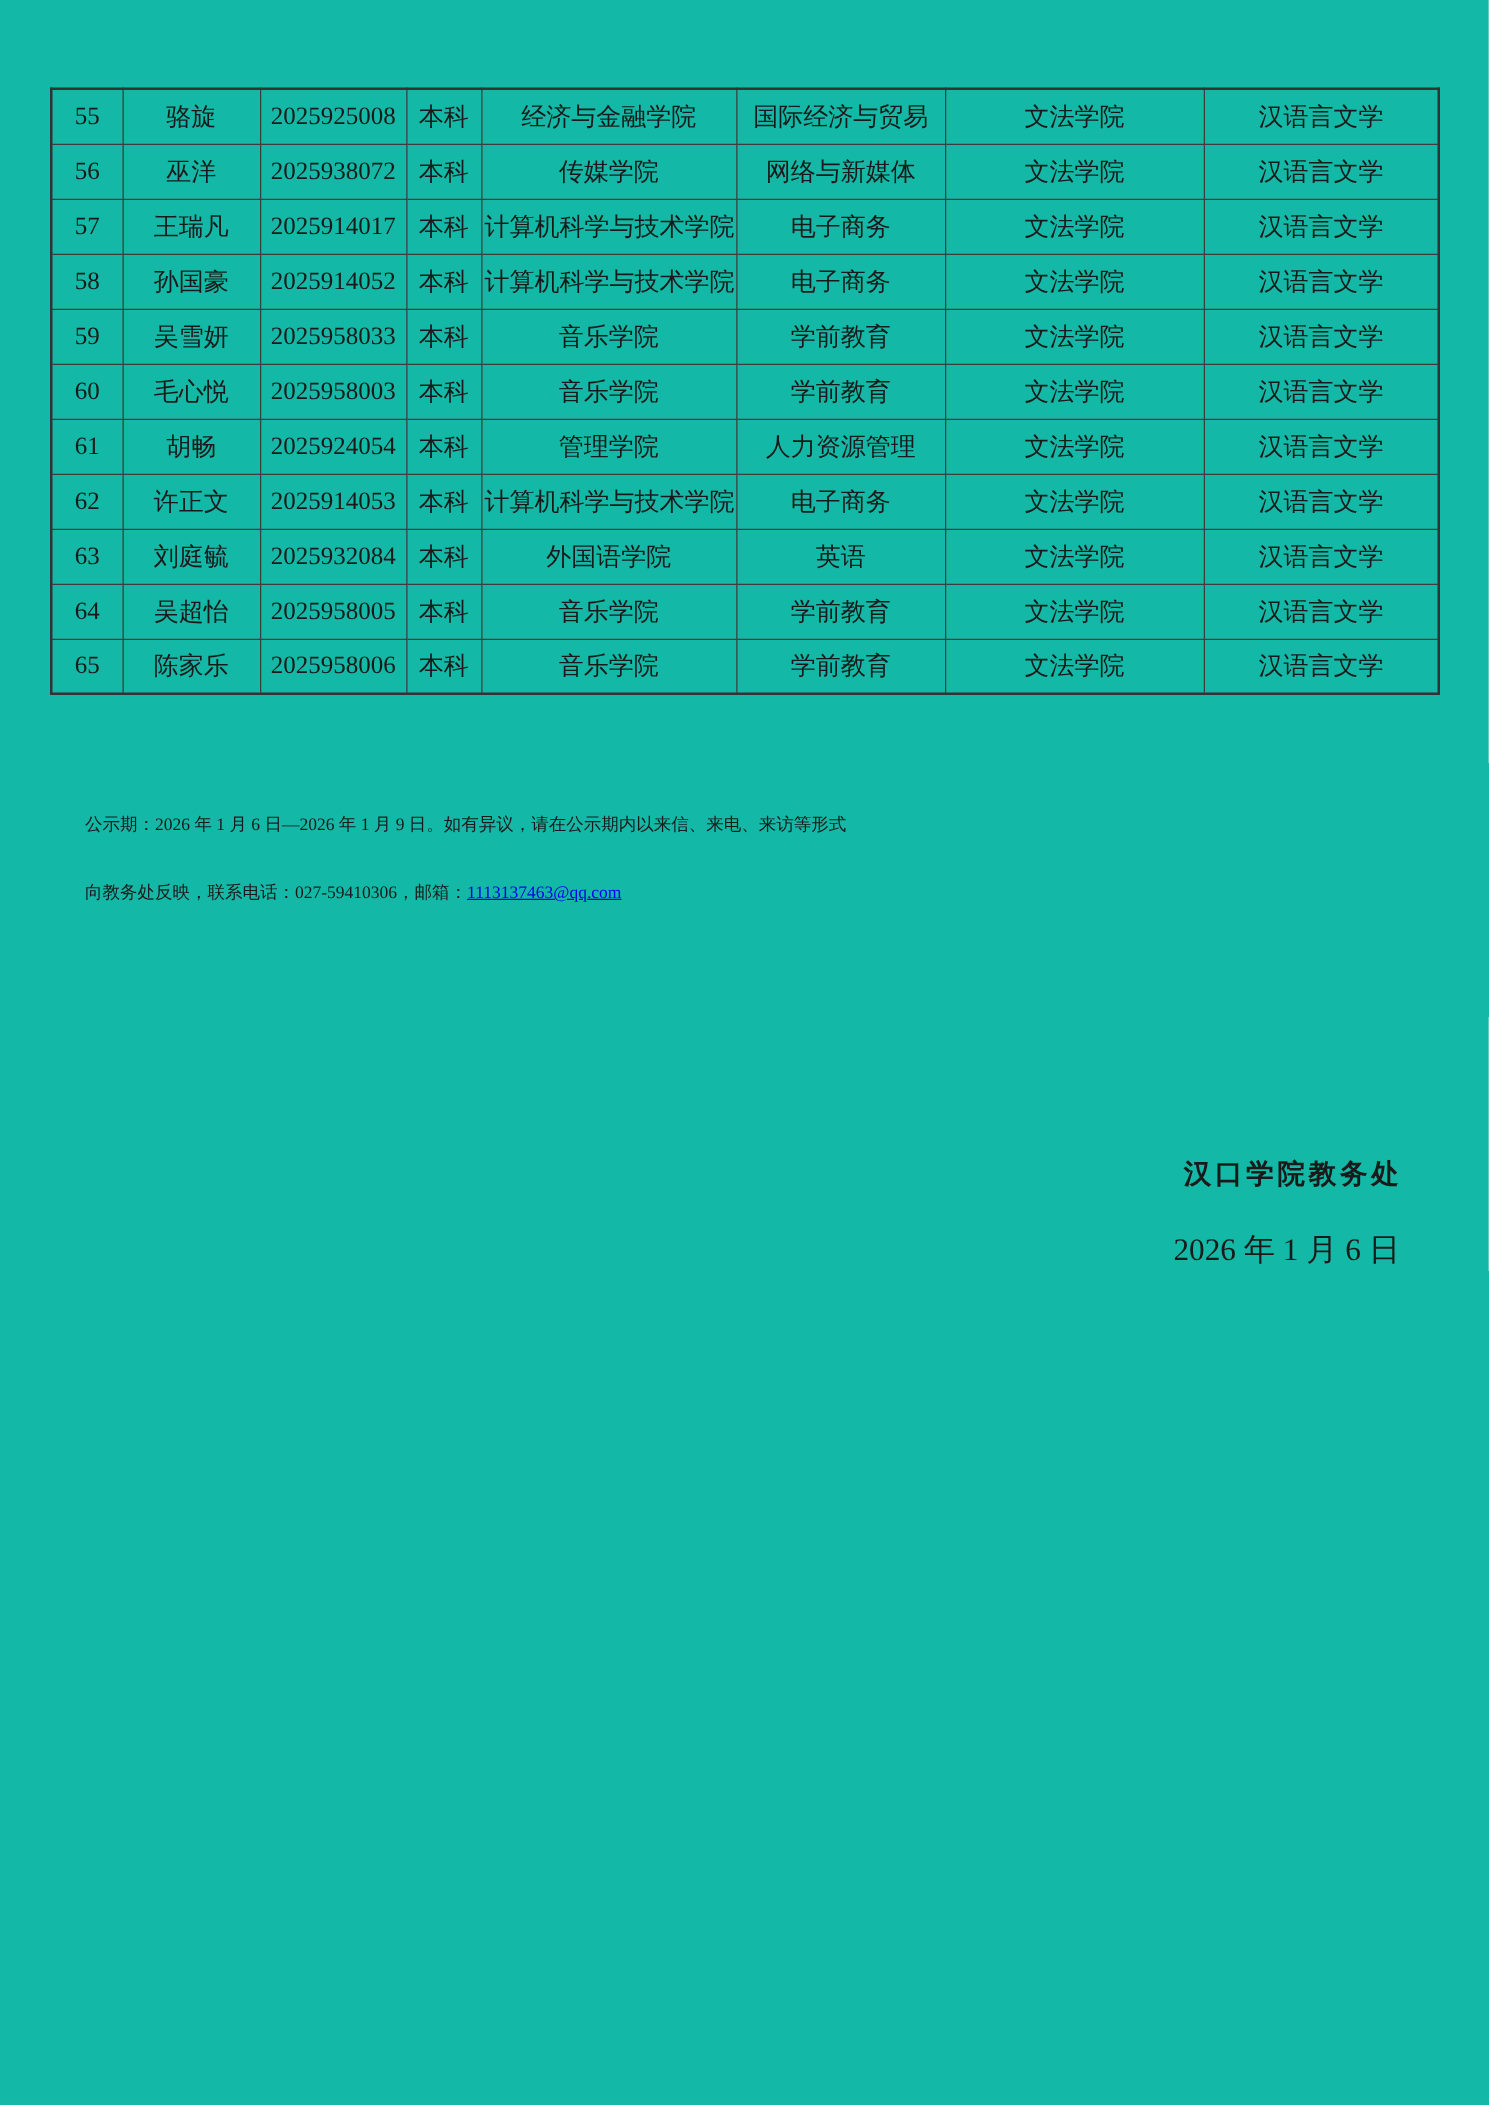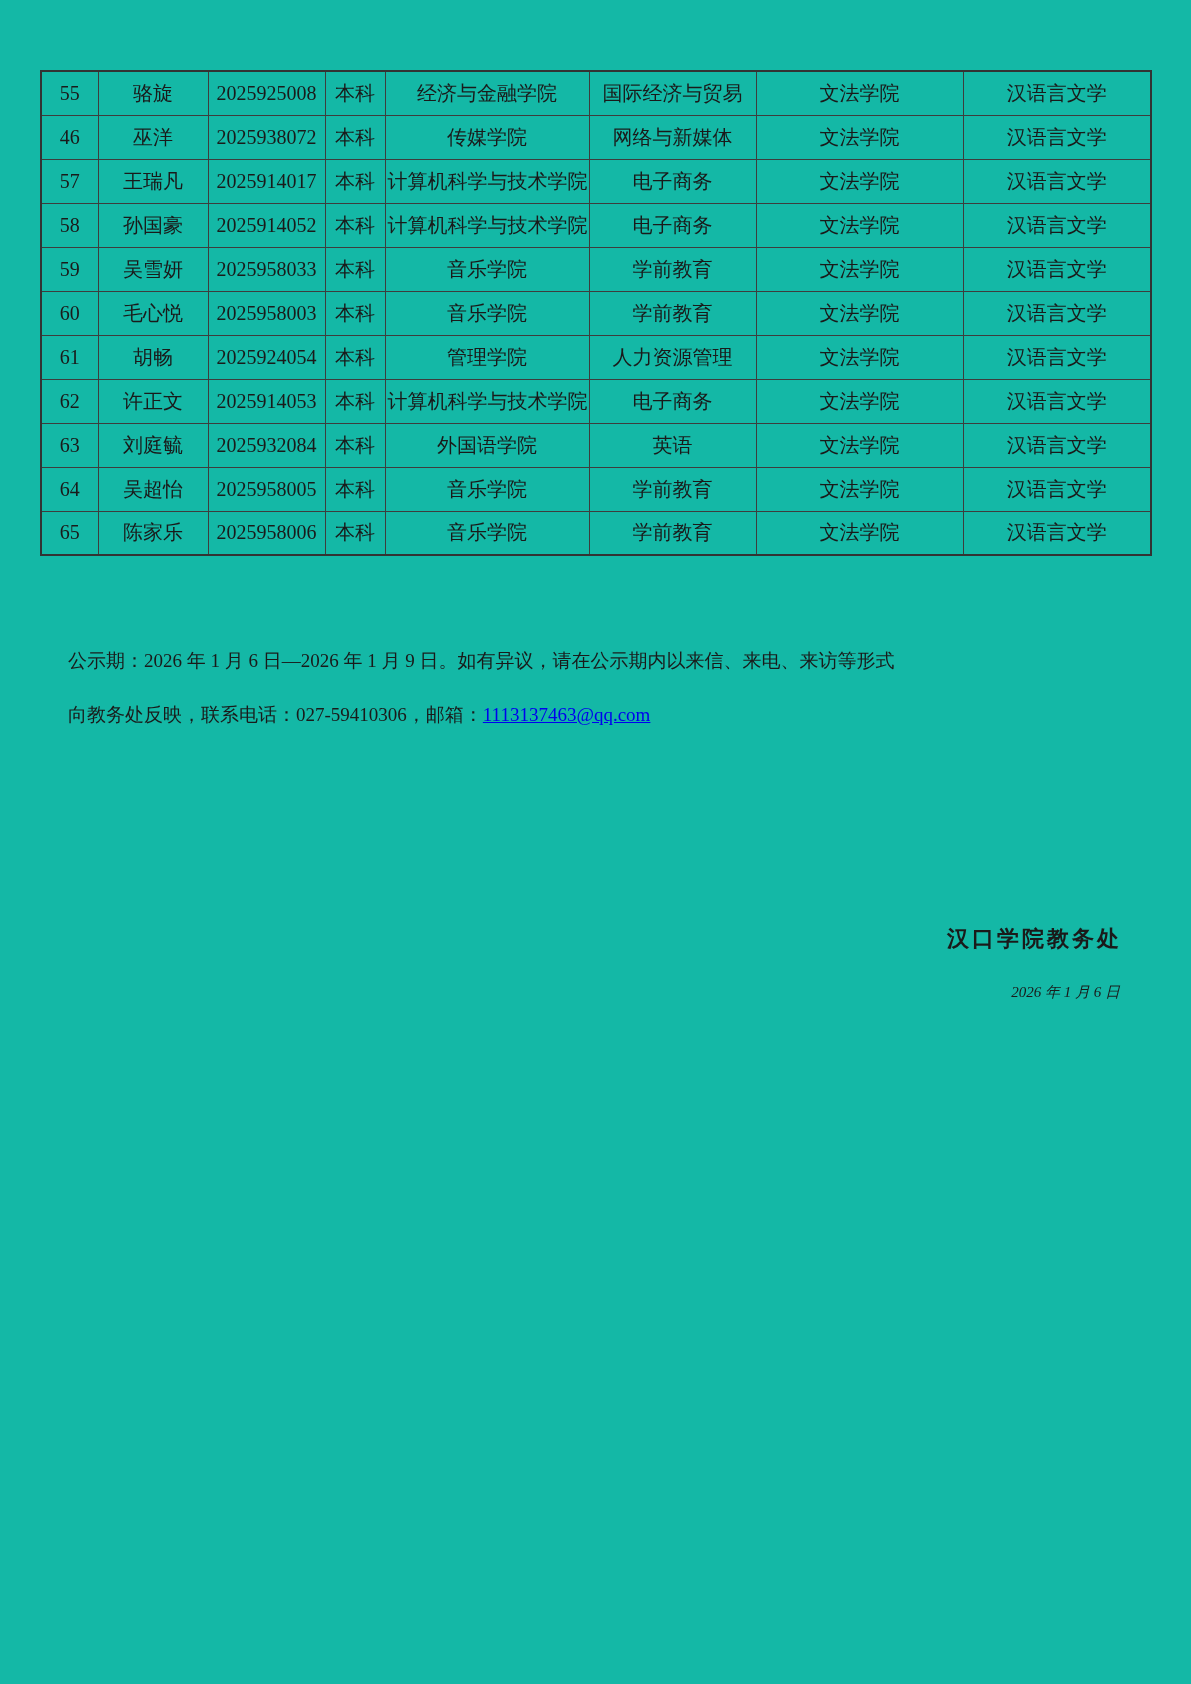--- a/index.html
+++ b/index.html
@@ -29,21 +29,21 @@
     vertical-align: middle;
     font-size: 20px;
     white-space: nowrap;
     overflow: hidden;
     padding: 0 2px;
   }
   .notice {
     position: absolute;
     left: 68px;
     top: 634px;
-    font-size: 19px;
+    font-size: 14px;
     line-height: 54px;
     color: #1a1a1a;
   }
   .notice-line { white-space: nowrap; }
   .email-link {
     color: #0000ee;
     text-decoration: underline;
     cursor: pointer;
   }
   .sig-org {
@@ -52,23 +52,22 @@
     right: 69px;
     font-size: 22px;
     letter-spacing: 3px;
     white-space: nowrap;
     font-weight: bold;
   }
   .sig-date {
     position: absolute;
     top: 983px;
     right: 71px;
-    font-size: 15px;
+    font-size: 25px;
     white-space: nowrap;
-    font-style: italic;
   }
 </style>
 </head>
 <body>
 
 <div class="page">
 
   <table class="roster">
     <colgroup>
       <col style="width:57px">
@@ -85,21 +84,21 @@
           <td>55</td>
           <td>骆旋</td>
           <td>2025925008</td>
           <td>本科</td>
           <td>经济与金融学院</td>
           <td>国际经济与贸易</td>
           <td>文法学院</td>
           <td>汉语言文学</td>
         </tr>
         <tr>
-          <td>46</td>
+          <td>56</td>
           <td>巫洋</td>
           <td>2025938072</td>
           <td>本科</td>
           <td>传媒学院</td>
           <td>网络与新媒体</td>
           <td>文法学院</td>
           <td>汉语言文学</td>
         </tr>
         <tr>
           <td>57</td>

